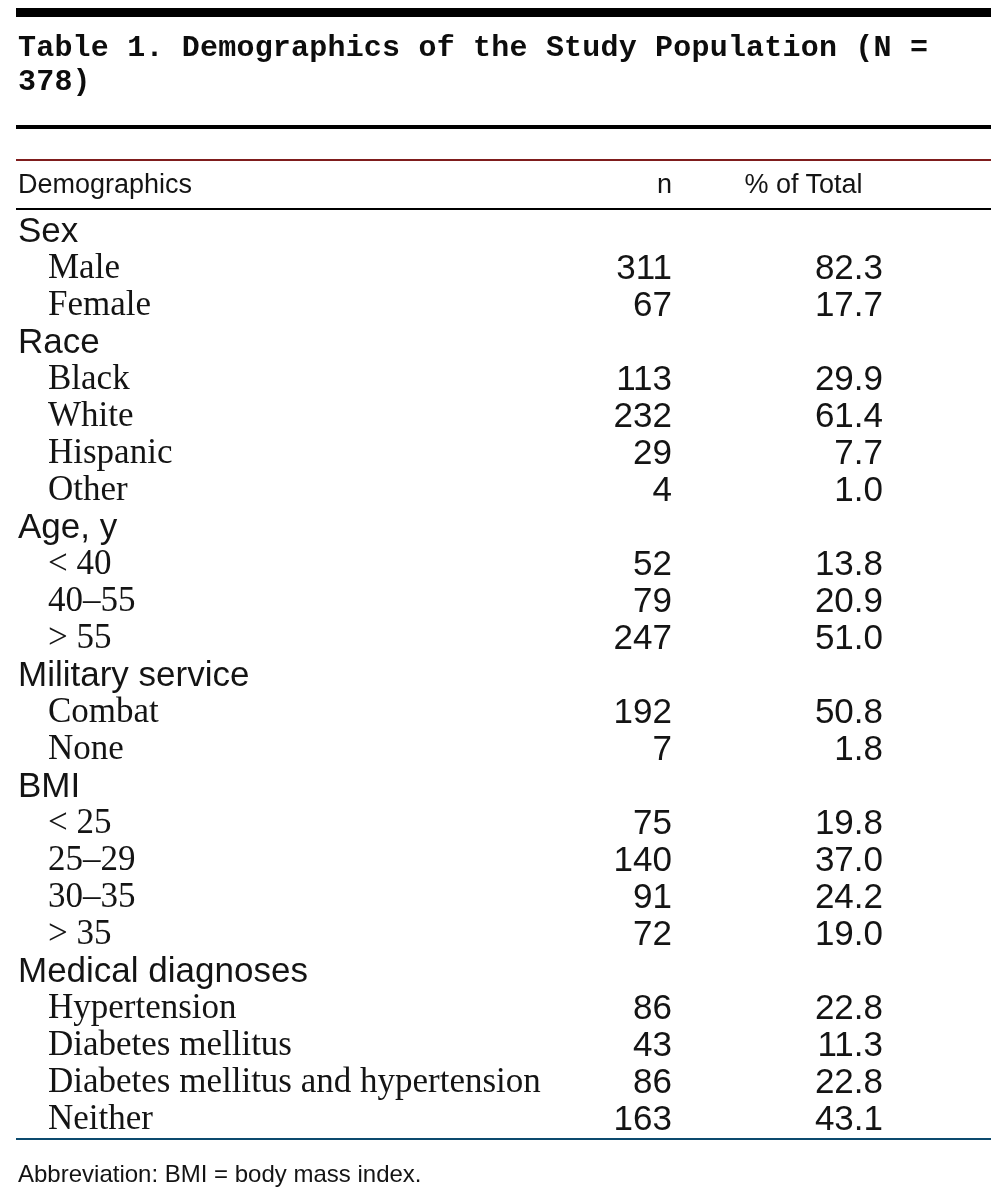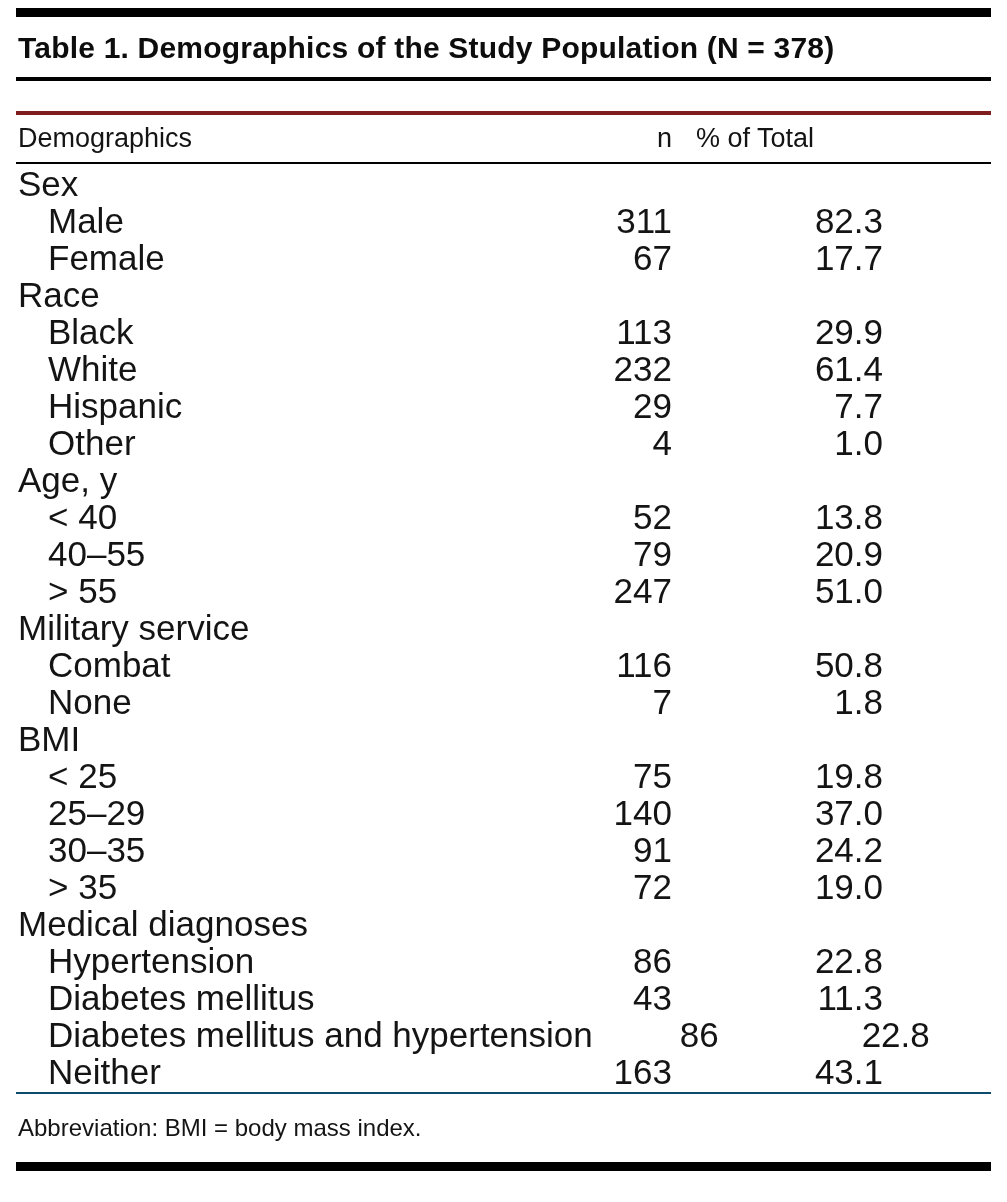--- a/index.html
+++ b/index.html
@@ -17,60 +17,62 @@
     box-sizing: border-box;
   }
   .top-bar, .bottom-bar {
     height: 9px;
     background: #000000;
   }
   .title {
     font-size: 30px;
     font-weight: bold;
     color: #0d0d0d;
-    padding: 14px 2px 12px 2px;
+    padding: 14px 2px 26px 2px;
     letter-spacing: 0.2px;
+    font-family: Liberation Mono, monospace;
   }
   .title-rule {
     height: 4px;
     background: #000000;
   }
   .grid-row {
     display: grid;
     grid-template-columns: 1fr 150px 215px 80px;
     align-items: center;
   }
   .header-row {
     margin-top: 30px;
-    border-top: 4px solid #7f1d1d;
+    border-top: 2px solid #7f1d1d;
     border-bottom: 2px solid #000000;
     padding: 8px 0;
     font-size: 27px;
   }
   .header-row .cell.num {
     text-align: right;
     padding-right: 24px;
   }
   .header-row .cell.pct {
-    text-align: left;
+    text-align: center;
     padding-right: 0;
   }
   .table-body .row {
     display: grid;
     grid-template-columns: 1fr 150px 215px 80px;
     align-items: center;
     height: 37px;
     font-size: 35px;
   }
   .cell.label {
     padding-left: 2px;
     white-space: nowrap;
   }
   .cell.indent {
     padding-left: 32px;
+    font-family: Liberation Serif, serif;
   }
   .cell.num {
     text-align: right;
     padding-right: 24px;
   }
   .cell.pct {
     text-align: right;
     padding-right: 28px;
   }
   .footnote {
@@ -175,21 +177,21 @@
         <div class="cell spacer"></div>
       </div>
       <div class="row">
         <div class="cell label">Military service</div>
         <div class="cell num"></div>
         <div class="cell pct"></div>
         <div class="cell spacer"></div>
       </div>
       <div class="row">
         <div class="cell label indent">Combat</div>
-        <div class="cell num">116</div>
+        <div class="cell num">192</div>
         <div class="cell pct">50.8</div>
         <div class="cell spacer"></div>
       </div>
       <div class="row">
         <div class="cell label indent">None</div>
         <div class="cell num">7</div>
         <div class="cell pct">1.8</div>
         <div class="cell spacer"></div>
       </div>
       <div class="row">

